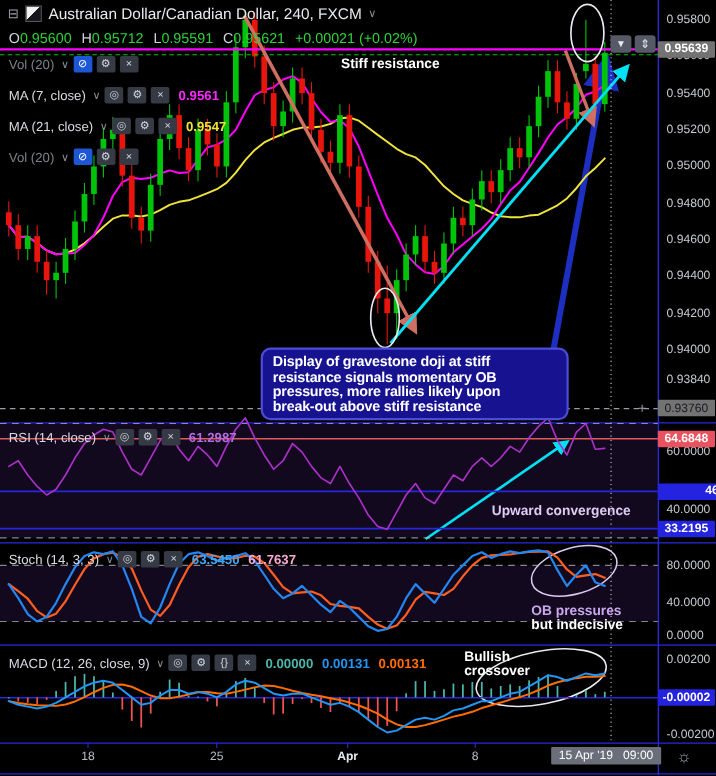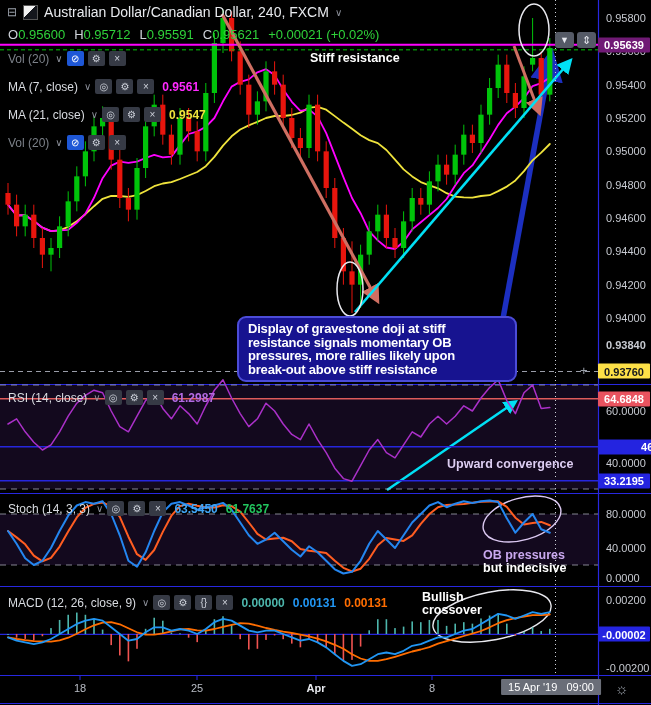--- a/index.html
+++ b/index.html
@@ -343,21 +343,21 @@
     <span class="lval" style="color:#b36ae2;">61.2987</span>
   </div>
 
   <div class="abs lrow" style="left:8px;top:500px;">
     <span class="lab lab-w">Stoch (14, 3, 3)</span>
     <span class="chev">∨</span>
     <span class="lbtn">◎</span>
     <span class="lbtn">⚙</span>
     <span class="lbtn">×</span>
     <span class="lval" style="color:#42a5f5;">63.5450</span>
-    <span class="lval" style="color:#22c55e;">61.7637</span>
+    <span class="lval" style="color:#f9a8d4;">61.7637</span>
   </div>
 
   <div class="abs lrow" style="left:8px;top:594px;text-align:center;">
     <span class="lab lab-w">MACD (12, 26, close, 9)</span>
     <span class="chev">∨</span>
     <span class="lbtn">◎</span>
     <span class="lbtn">⚙</span>
     <span class="lbtn">{}</span>
     <span class="lbtn">×</span>
     <span class="lval" style="color:#4db6ac;">0.00000</span>
@@ -395,32 +395,32 @@
       <div class="tick" style="top: 18px;">0.95800</div>
       <div class="tick" style="top: 51.334px;">0.95600</div>
       <div class="tick" style="top: 84.668px;">0.95400</div>
       <div class="tick" style="top: 118.002px;">0.95200</div>
       <div class="tick" style="top: 151.336px;">0.95000</div>
       <div class="tick" style="top: 184.67px;">0.94800</div>
       <div class="tick" style="top: 218.004px;">0.94600</div>
       <div class="tick" style="top: 251.338px;">0.94400</div>
       <div class="tick" style="top: 273px; margin-top: 12px;">0.94200</div>
       <div class="tick" style="top: 318.006px;">0.94000</div>
-      <div class="tick" style="top: 344.673px; font-weight: bold;">0.93840</div>
+      <div class="tick" style="top: 344.673px;">0.93840</div>
       <div class="tick" style="top: 411px;">60.0000</div>
       <div class="tick" style="top: 463px;">40.0000</div>
       <div class="tick" style="top: 514px;">80.0000</div>
       <div class="tick" style="top: 548px;">40.0000</div>
       <div class="tick" style="top: 578px;">0.0000</div>
       <div class="tick" style="top: 600.4px; text-align: center;">0.00200</div>
       <div class="tick" style="top: 667.6px;">-0.00200</div>
     </div>
 
-  <div class="plabel" id="resistance-label" style="left: 598px; top: 44.8339px; background: #701a75;">0.95639</div>
-  <div class="plabel" id="gray-label" style="left: 598px; color: rgb(22, 24, 29); font-weight: bold; top: 371px; background: #fde047;">0.93760</div>
+  <div class="plabel" id="resistance-label" style="left: 598px; top: 44.8339px; background: #737373;">0.95639</div>
+  <div class="plabel" id="gray-label" style="left: 598px; color: rgb(22, 24, 29); font-weight: normal; top: 371px; background: #737373;">0.93760</div>
 
   <div class="abs" id="time-axis" style="left:0;top:675px;width:598px;height:28px;">
       <div class="ttick" style="left: 80px;">18</div>
       <div class="ttick" style="left: 197px;">25</div>
       <div class="ttick" style="left: 316px; font-weight: bold; color: rgb(232, 234, 239);">Apr</div>
       <div class="ttick" style="left: 432px;">8</div>
     </div>
   <div class="abs" id="time-current" style="top: 679px; background: rgb(106, 110, 120); color: rgb(255, 255, 255); font-size: 11px; padding: 2px 7px; border-radius: 1px; transform: translateX(-50%); white-space: pre; left: 551px;">15 Apr '19   09:00</div>
   <div class="abs" style="left:615px;top:680px;color:#9aa0aa;font-size:15px;">☼</div>
 <div class="plabel" style="left: 598px; top: 398.82px; background: rgb(233, 83, 95);">64.6848</div>

